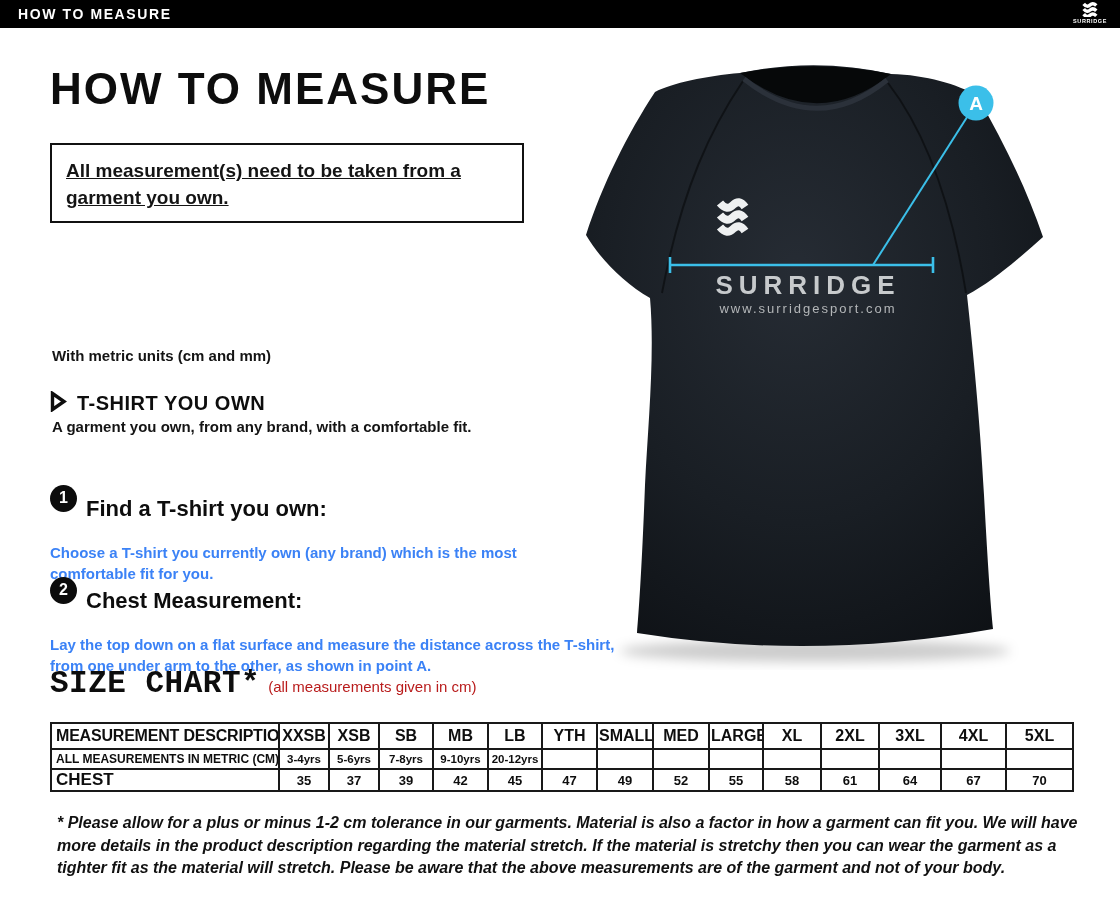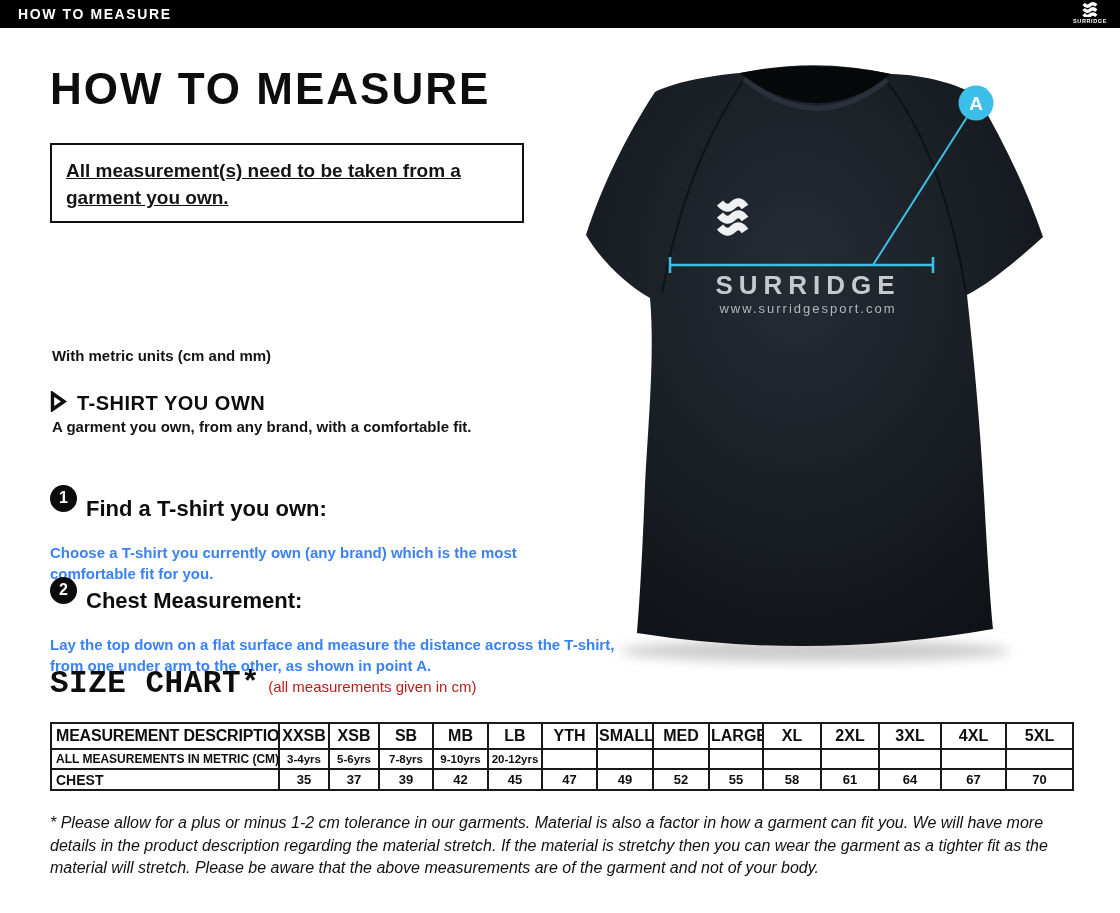--- a/index.html
+++ b/index.html
@@ -72,25 +72,25 @@
   .size-table td {
     border:2px solid #191919; text-align:center; vertical-align:middle;
     font-weight:700; color:#0e0e0e; padding:0 1px; overflow:hidden; white-space:nowrap;
   }
   .size-table tr.hdr td { height:26px; font-size:16px; font-weight:700; }
   .size-table tr.r2  td { height:20px; font-size:11.5px; }
   .size-table tr.r3  td { height:21px; font-size:13px; }
   .size-table td.lbl { text-align:left; padding-left:4px; }
   .size-table tr.hdr td.lbl { font-size:16px; letter-spacing:-0.2px; }
   .size-table tr.r2 td.lbl { font-size:12px;margin-top:40px; }
-  .size-table tr.r3 td.lbl { font-size:14px;margin-left:36px; }
+  .size-table tr.r3 td.lbl { font-size:17px;margin-left:36px; }
 
   .footnote {
-    position:absolute; left:50px; top:812px; width:1042px;
-    font-size:16px; font-weight:400; font-style:italic; line-height:22.5px; color:#111;
+    position:absolute; left:57px; top:812px; width:1042px;
+    font-size:16px; font-weight:700; font-style:italic; line-height:22.5px; color:#111;
   }
 
   
   .shirt-figure { position:absolute; left:560px; top:55px; width:510px; height:615px; }
 </style>
 </head>
 <body>
 
 <div class="page">
 

